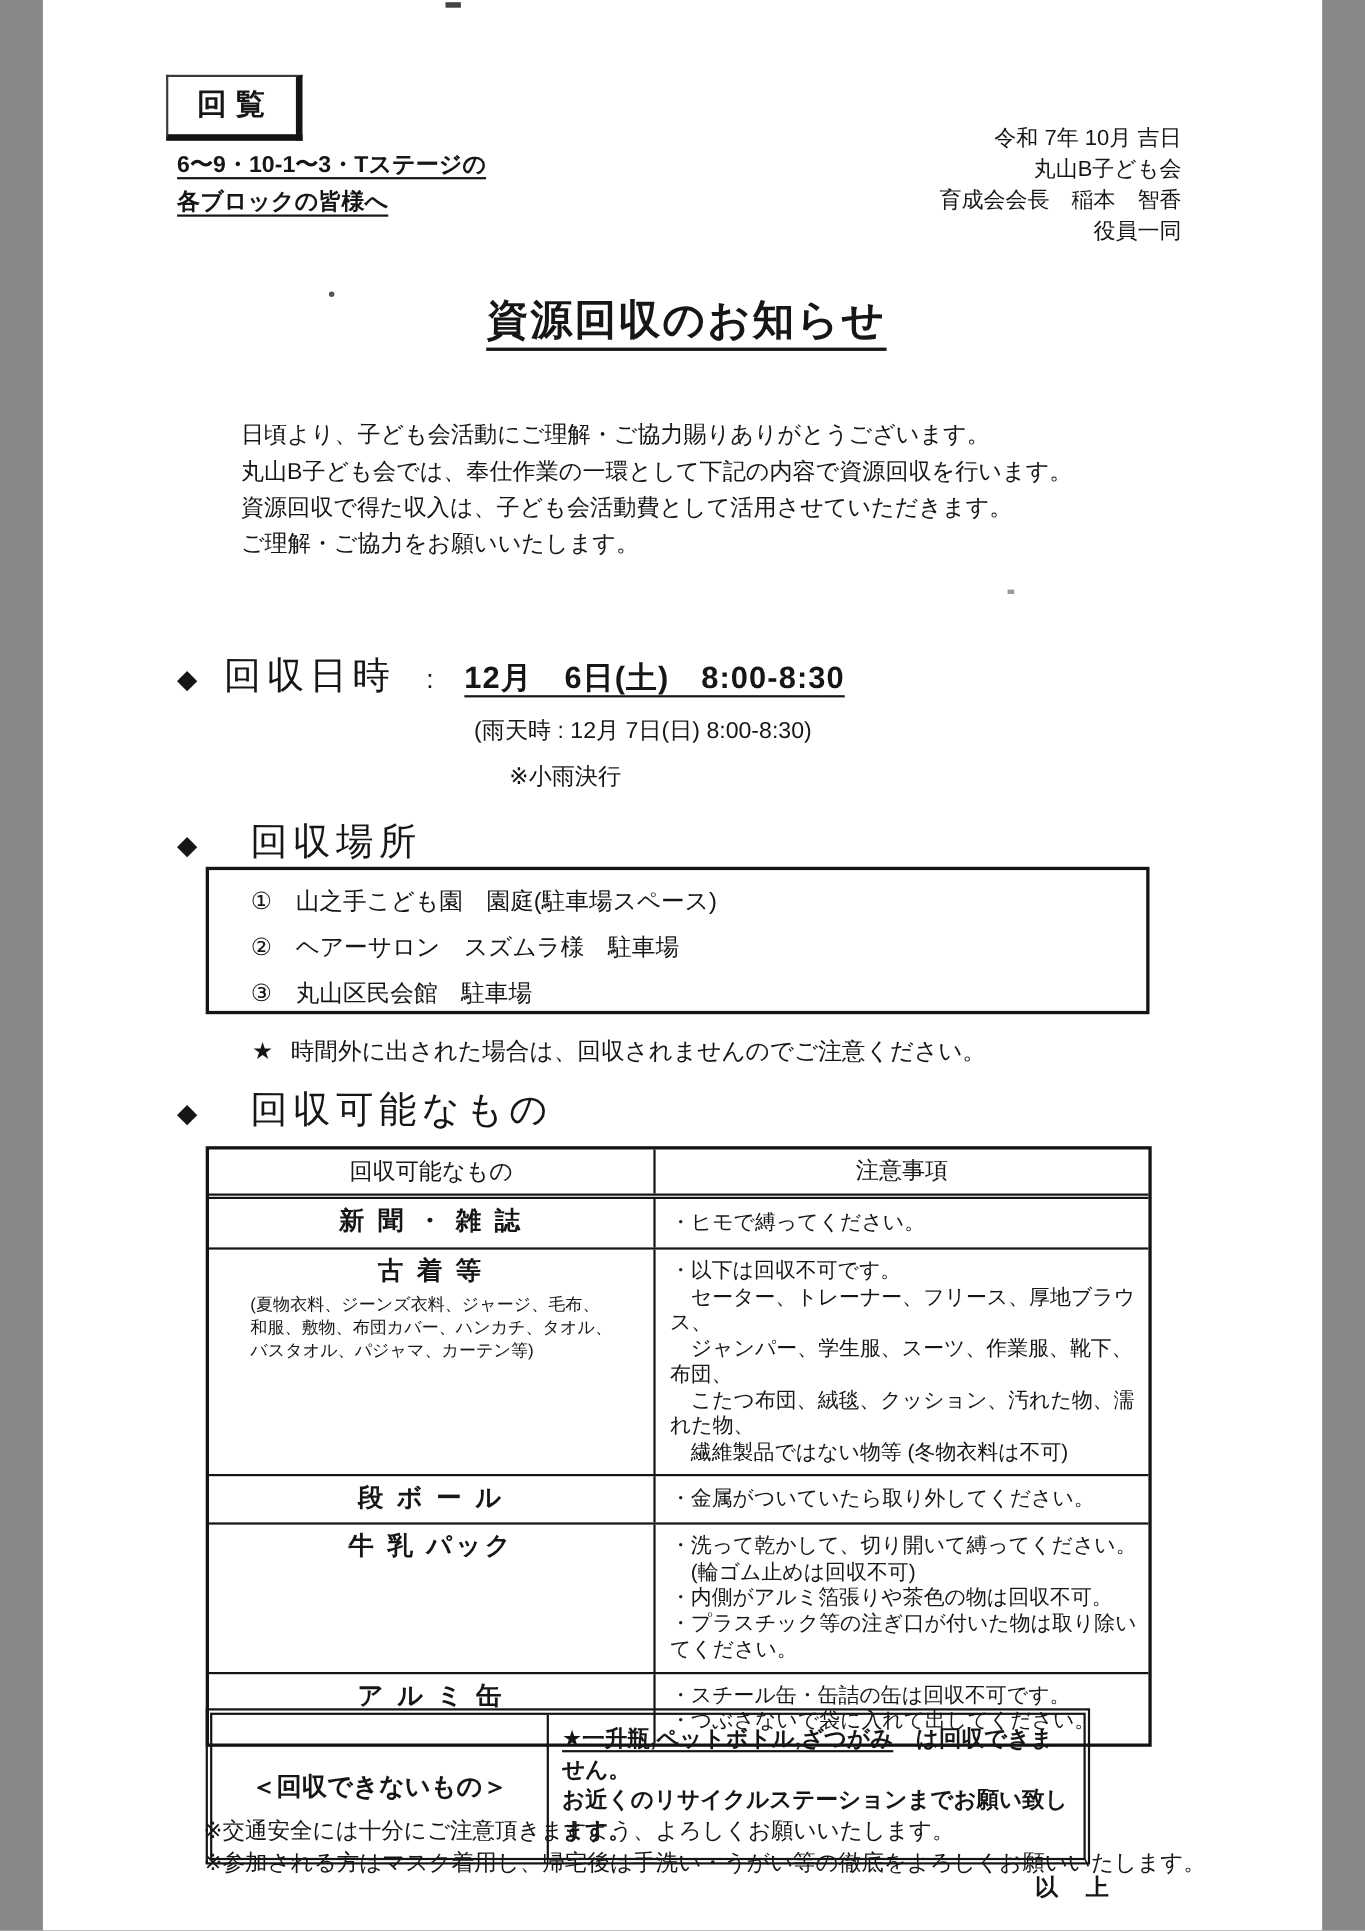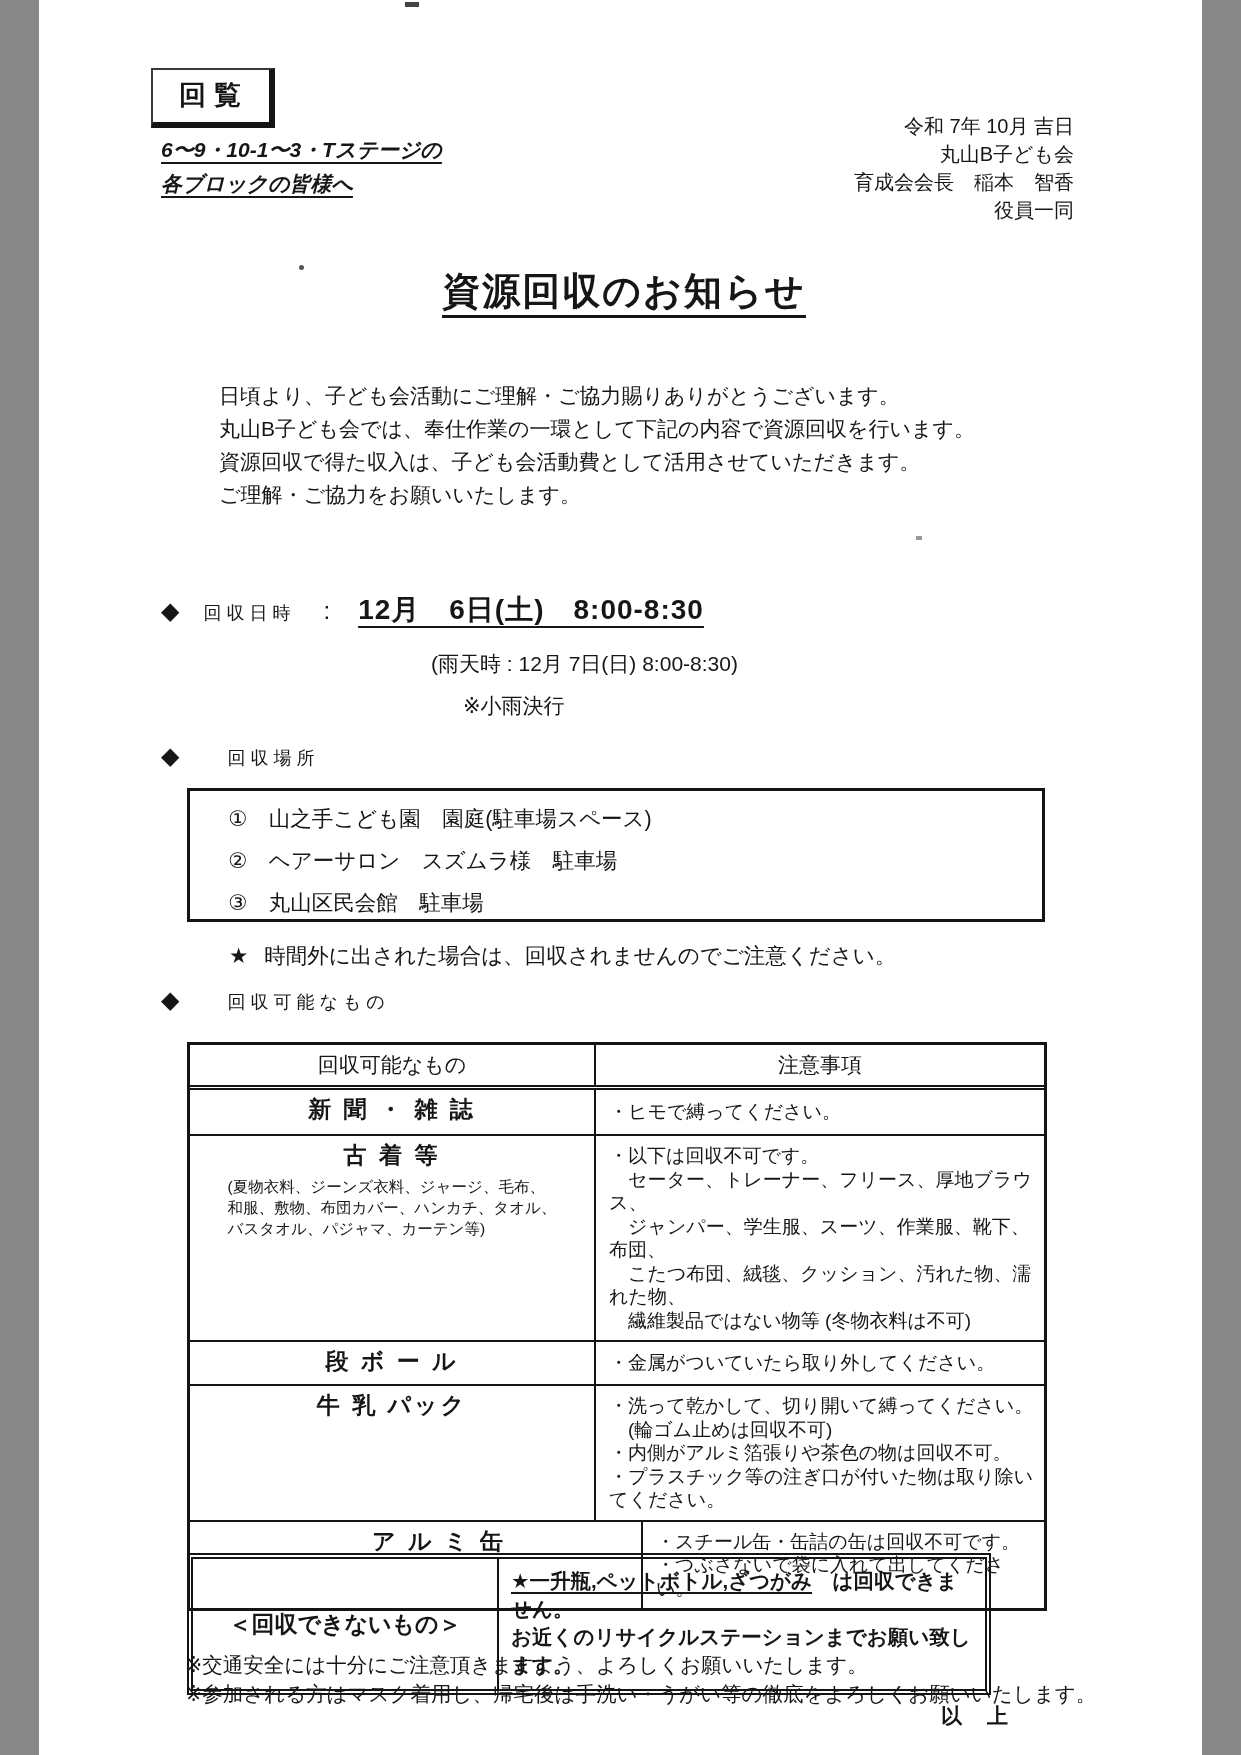--- a/index.html
+++ b/index.html
@@ -9,32 +9,32 @@
     overflow:hidden;margin:0 auto;
   }
   
   .kairan{
     position:absolute;left:112px;top:68px;
     border:2px solid #3a3a3a;border-right:6px solid #141414;border-bottom:6px solid #141414;
     padding:7px 20px 9px 26px;font-size:27px;font-weight:600;letter-spacing:8px;
   }
   
   .recipient{position:absolute;left:122px;top:133px;font-size:21px;font-weight:700;line-height:34px;}
-  .recipient .line{text-decoration:underline;text-decoration-thickness:2px;text-underline-offset:5px;font-style:italic;}
+  .recipient .line{text-decoration:underline;text-decoration-thickness:2px;text-underline-offset:5px;}
   
   .sender{position:absolute;top:112px;right:128px;text-align:right;font-size:20px;line-height:28px;}
   
   .title-wrap{position:absolute;left:0;top:266px;width:1170px;text-align:center;}
   .title{font-size:38px;font-weight:600;letter-spacing:2px;border-bottom:3px solid #161616;padding-bottom:3px;}
   
   .intro{position:absolute;left:180px;top:379px;font-size:21px;line-height:33px;}
   
   .dt-row{position:absolute;left:122px;top:591px;display:flex;align-items:baseline;}
   .diamond{font-size:24px;margin-right:24px;}
-  .sec-label{font-size:18px;letter-spacing:5px;}
+  .sec-label{font-size:34px;letter-spacing:5px;}
   .dt-colon{font-size:24px;margin:0 28px;}
   .dt-value{font-size:28px;font-weight:700;letter-spacing:1px;text-decoration:underline;text-decoration-thickness:2px;text-underline-offset:7px;}
   .rain{position:absolute;left:392px;top:650px;font-size:21px;}
   .drizzle{position:absolute;left:424px;top:692px;font-size:21px;text-align:center;}
   
   .sec-head{position:absolute;display:flex;align-items:baseline;}
   .sec-head .sec-label{margin-left:24px;}
   .loc-head{left:122px;top:742px;}
   .items-head{left:122px;top:986px;}
   
@@ -53,21 +53,21 @@
   .cell-item{border-right:2px solid #141414;display:flex;flex-direction:column;align-items:center;justify-content:flex-start;text-align:center;padding:4px 6px;box-sizing:border-box;}
   .cell-note{display:flex;flex-direction:column;justify-content:center;padding:8px 8px 8px 13px;font-size:19px;line-height:23.5px;box-sizing:border-box;}
   .cell-head{font-size:21px;justify-content:center;align-items:center;display:flex;padding:6px;}
   .item-label{font-size:23px;font-weight:700;letter-spacing:3px;}
   .item-sub{font-size:15.5px;line-height:21px;text-align:left;margin-top:5px;}
   .h-head{min-height:40px;}
   .h0{min-height:44px;}
   .h1{min-height:136px;}
   .h2{min-height:42px;}
   .h3{min-height:123px;}
-  .h4{min-height:60px;margin-left:47px;}
+  .h4{min-height:60px;}
   
   .excluded{
     position:absolute;left:148px;top:1553px;width:804px;box-sizing:border-box;
     border:6px double #141414;display:grid;grid-template-columns:306px 1fr;
   }
   .ex-left{border-right:2px solid #141414;display:flex;align-items:center;justify-content:center;font-size:23px;font-weight:600;padding:10px 2px;}
   .ex-right{padding:8px 8px 10px 12px;font-size:20.5px;font-weight:700;line-height:28px;}
   .ex-underline{text-decoration:underline;text-decoration-thickness:2px;text-underline-offset:4px;}
   
   .footer-notes{position:absolute;left:146px;top:1650px;font-size:20.5px;line-height:29px;}

